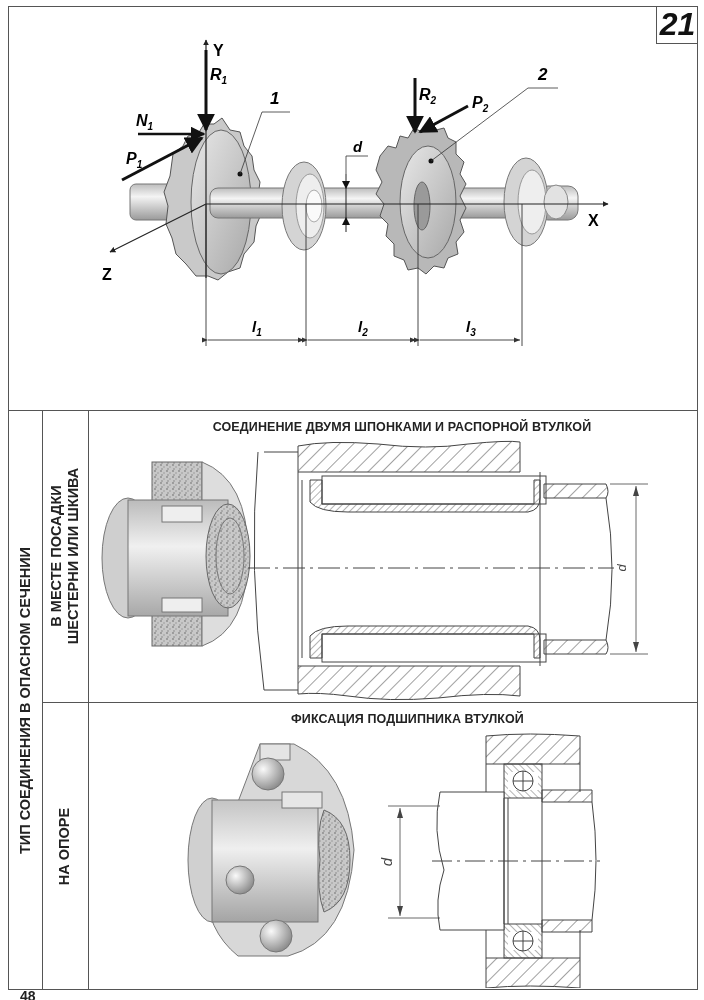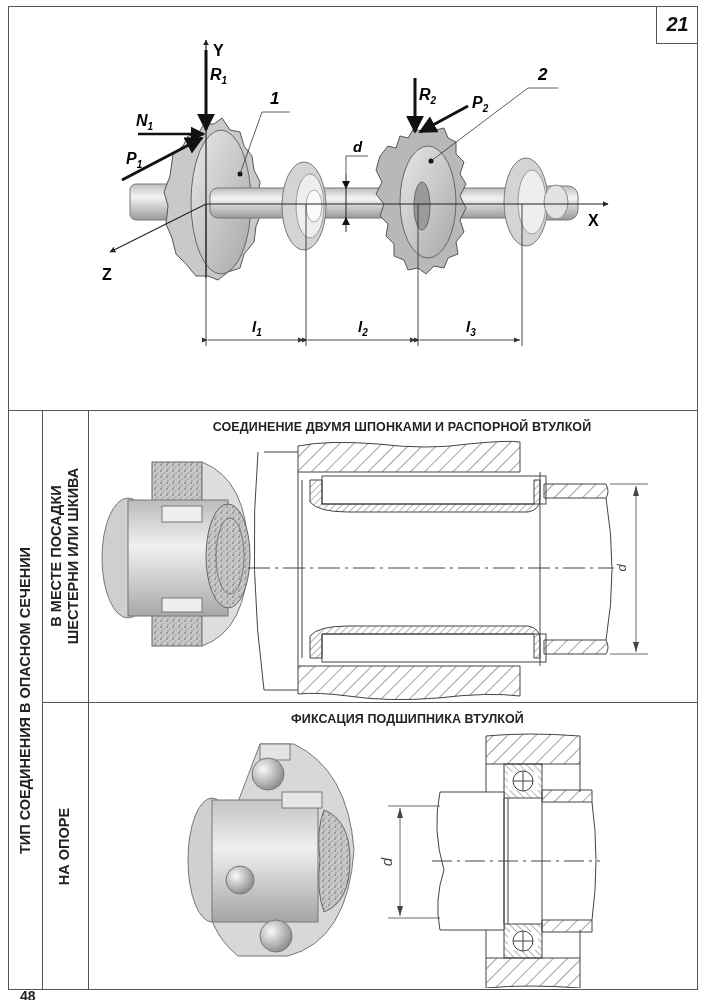--- a/index.html
+++ b/index.html
@@ -1,18 +1,18 @@
 <!DOCTYPE html>
 <html><head>
 <meta charset="utf-8">
 <style>
   html, body { margin:0; padding:0; background:#fff; }
   body { width:704px; height:1000px; position:relative; overflow:hidden; font-family:"Liberation Sans", sans-serif; color:#222; }
   .frame { position:absolute; left:8px; top:6px; width:690px; height:984px; border:1.5px solid #555; box-sizing:border-box; }
-  .page-badge { position:absolute; left:656px; top:6px; width:42px; height:38px; border:1.5px solid #555; border-top:none; border-right:none; box-sizing:border-box; display:flex; align-items:center; justify-content:center; font-weight:bold; font-style:italic; font-size:20px; color:#111; }
+  .page-badge { position:absolute; left:656px; top:6px; width:42px; height:38px; border:1.5px solid #555; border-top:none; border-right:none; box-sizing:border-box; display:flex; justify-content:center; font-weight:bold; font-style:italic; font-size:32px; color:#111; }
   .top-diagram { position:absolute; left:8px; top:6px; width:690px; height:404px; }
   .hline { position:absolute; left:8px; width:690px; height:0; border-top:1.5px solid #555; }
   .vline { position:absolute; width:0; border-left:1.5px solid #555; }
   .vlabel { position:absolute; display:flex; align-items:center; justify-content:center; }
   .vlabel span { display:block; transform:rotate(-90deg); white-space:nowrap; font-weight:bold; font-size:14.5px; color:#222; text-align:center; line-height:17px; }
   .section-title { position:absolute; font-weight:bold; font-size:12.5px; color:#222; text-align:center; white-space:nowrap; letter-spacing:0.1px; }
   .page-num { position:absolute; left:20px; top:988px; font-weight:bold; font-size:14px; color:#222; }
   svg text { font-family:"Liberation Sans", sans-serif; }
 </style>
 </head>

